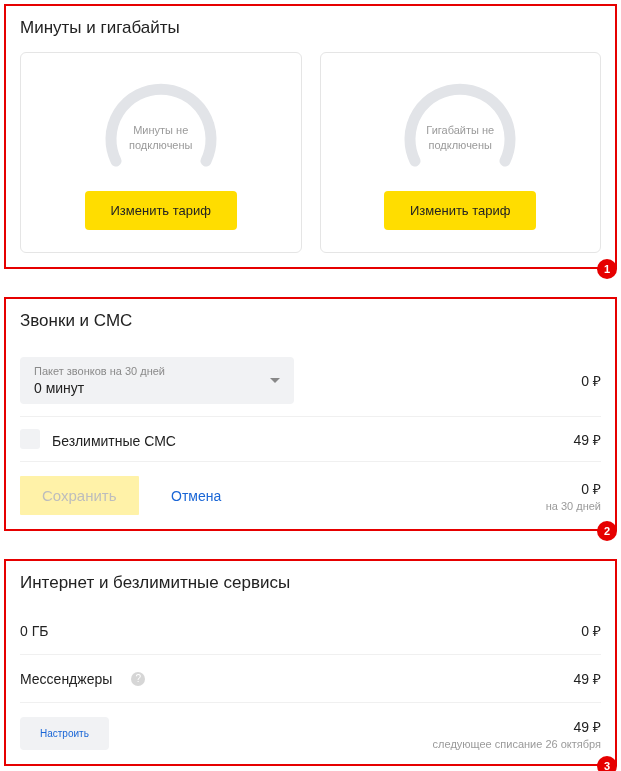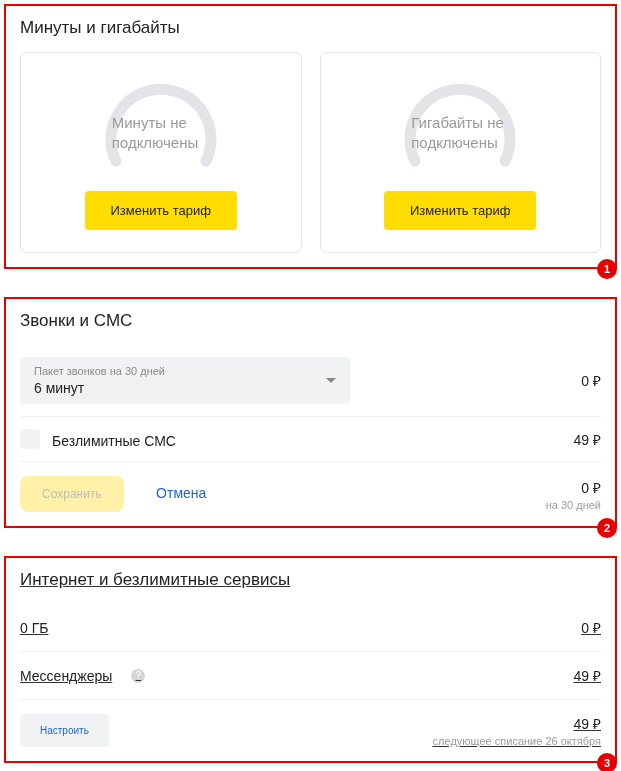--- a/index.html
+++ b/index.html
@@ -46,22 +46,23 @@
     border-radius: 6px;
     padding: 18px 10px 22px 10px;
     display: flex;
     flex-direction: column;
     align-items: center;
   }
   .gauge-wrap { position: relative; width: 130px; height: 100px; margin-bottom: 20px; }
   .gauge-wrap svg { position: absolute; top: 0; left: 0; }
   .gauge-text {
     position: absolute;
-    top: 42px; left: 0; right: 0;
-    font-size: 15px;
+    top: 52px; left: 0; right: 0;
+    text-align: center;
+    font-size: 11px;
     color: #9a9a9a;
     line-height: 1.35;
     padding: 0 16px;
   }
   .btn-yellow {
     background: #ffdd00;
     color: #222;
     border: none;
     font-size: 13px;
     padding: 12px 26px;
@@ -75,21 +76,21 @@
     align-items: center;
     justify-content: space-between;
     padding: 12px 0;
     border-bottom: 1px solid #f0f0f0;
   }
   .row:first-of-type { border-top: 1px solid #f0f0f0; }
   .select-box {
     background: #f1f2f4;
     border-radius: 4px;
     padding: 8px 14px;
-    width: 330px;
+    width: 274px;
     display: flex;
     align-items: center;
     justify-content: space-between;
     cursor: pointer;
   }
   .select-label { font-size: 11px; color: #8a8a8a; line-height: 1.2; }
   .select-value { font-size: 14px; color: #222; margin-top: 2px; }
   .chevron {
     width: 0; height: 0;
     border-left: 5px solid transparent;
@@ -108,23 +109,23 @@
   .footer-row {
     display: flex;
     align-items: center;
     justify-content: space-between;
     padding-top: 14px;
   }
   .btn-save {
     background: #fff2a8;
     color: #bdbdbd;
     border: none;
-    font-size: 12px;
+    font-size: 15px;
     padding: 11px 22px;
-    border-radius: 8px;
+    border-radius: 1px;
     cursor: pointer;
   }
   .btn-cancel {
     background: none;
     border: none;
     color: #1a66d6;
     font-size: 14px;
     margin-left: 28px;
     cursor: pointer;
   }
@@ -201,21 +202,21 @@
 </div>
 
 <div class="panel">
   <div class="panel-inner">
     <div class="panel-title">Звонки и СМС</div>
 
     <div class="row">
       <div class="select-box">
         <div>
           <div class="select-label">Пакет звонков на 30 дней</div>
-          <div class="select-value">6 минут</div>
+          <div class="select-value">0 минут</div>
         </div>
         <div class="chevron"></div>
       </div>
       <div class="price">0 ₽</div>
     </div>
 
     <div class="row">
       <div class="check-row">
         <div class="checkbox"></div>
         <div class="opt-label">Безлимитные СМС</div>
@@ -230,21 +231,21 @@
       </div>
       <div class="footer-right">
         <div class="footer-price">0 ₽</div>
         <div class="footer-sub">на 30 дней</div>
       </div>
     </div>
   </div>
   <div class="marker">2</div>
 </div>
 
-<div class="panel" style="margin-bottom:10px;text-decoration:underline;">
+<div class="panel" style="margin-bottom:10px;">
   <div class="panel-inner">
     <div class="panel-title">Интернет и безлимитные сервисы</div>
 
     <div class="plain-row">
       <div>0 ГБ</div>
       <div>0 ₽</div>
     </div>
 
     <div class="plain-row">
       <div class="with-help">

